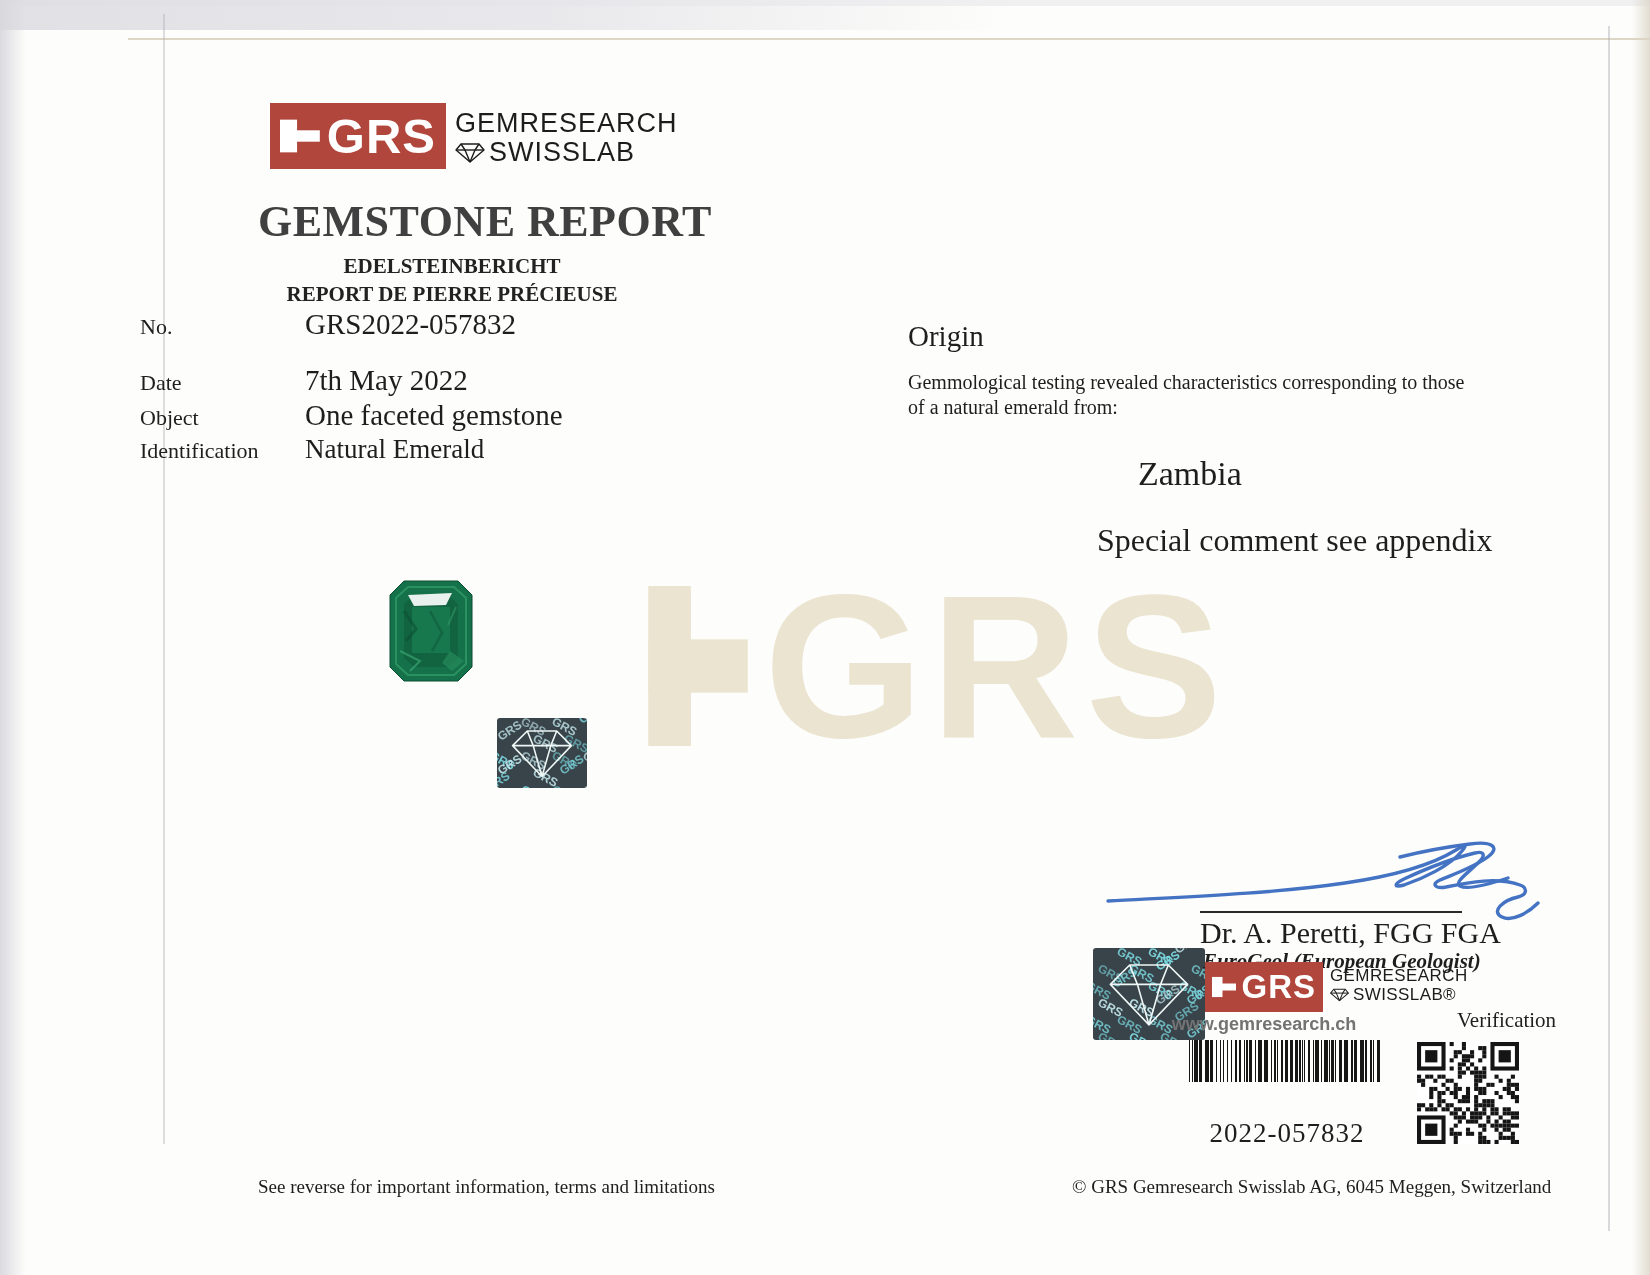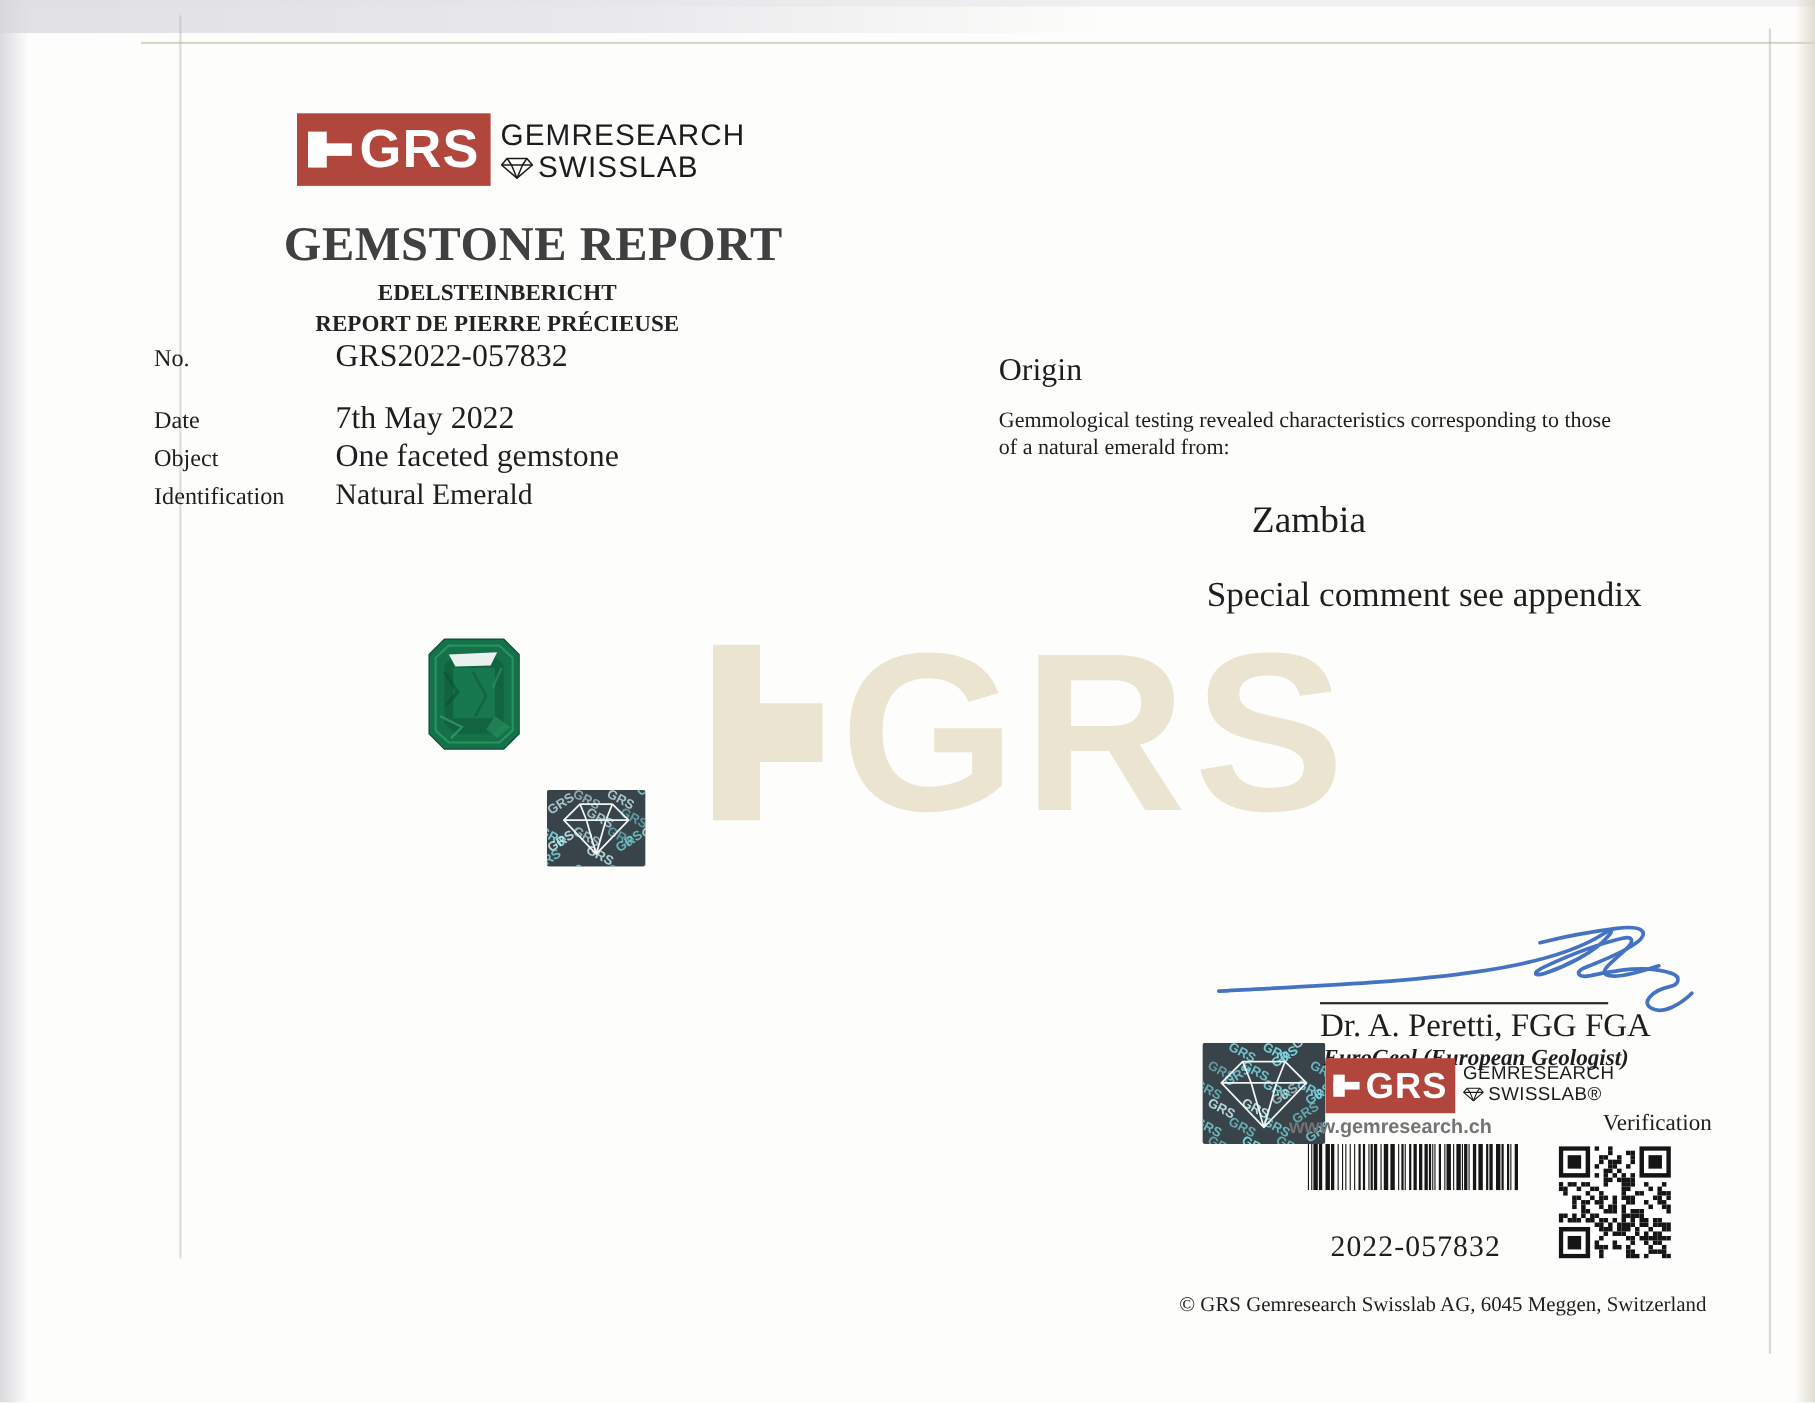--- a/index.html
+++ b/index.html
@@ -518,15 +518,16 @@
       <rect x="4.08" y="4.08" width="20.4" height="20.4" fill="#ffffff"></rect>
       <rect x="8.16" y="8.16" width="12.24" height="12.24" fill="#151515"></rect>
       <rect x="73.44" y="0" width="28.560000000000002" height="28.560000000000002" fill="#151515"></rect>
       <rect x="77.52" y="4.08" width="20.4" height="20.4" fill="#ffffff"></rect>
       <rect x="81.6" y="8.16" width="12.24" height="12.24" fill="#151515"></rect>
       <rect x="0" y="73.44" width="28.560000000000002" height="28.560000000000002" fill="#151515"></rect>
       <rect x="4.08" y="77.52" width="20.4" height="20.4" fill="#ffffff"></rect>
       <rect x="8.16" y="81.6" width="12.24" height="12.24" fill="#151515"></rect>
     </svg>
 
+  <div class="foot-l">See reverse for important information, terms and limitations</div>
   <div class="foot-r">© GRS Gemresearch Swisslab AG, 6045 Meggen, Switzerland</div>
 
 </div>
 
 </body></html>

